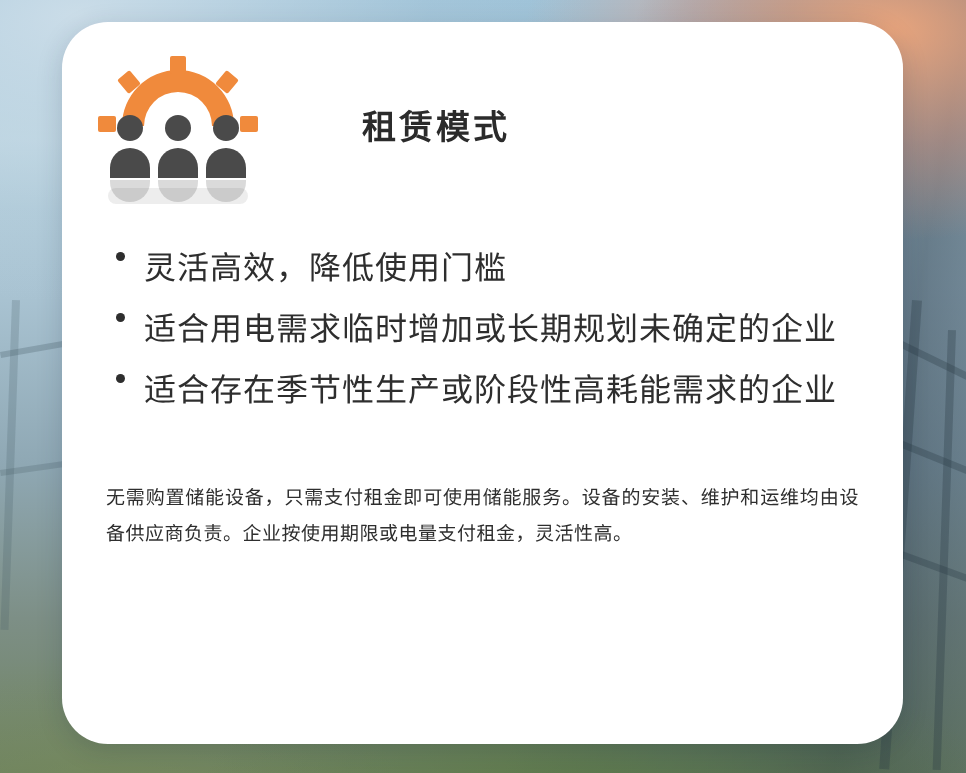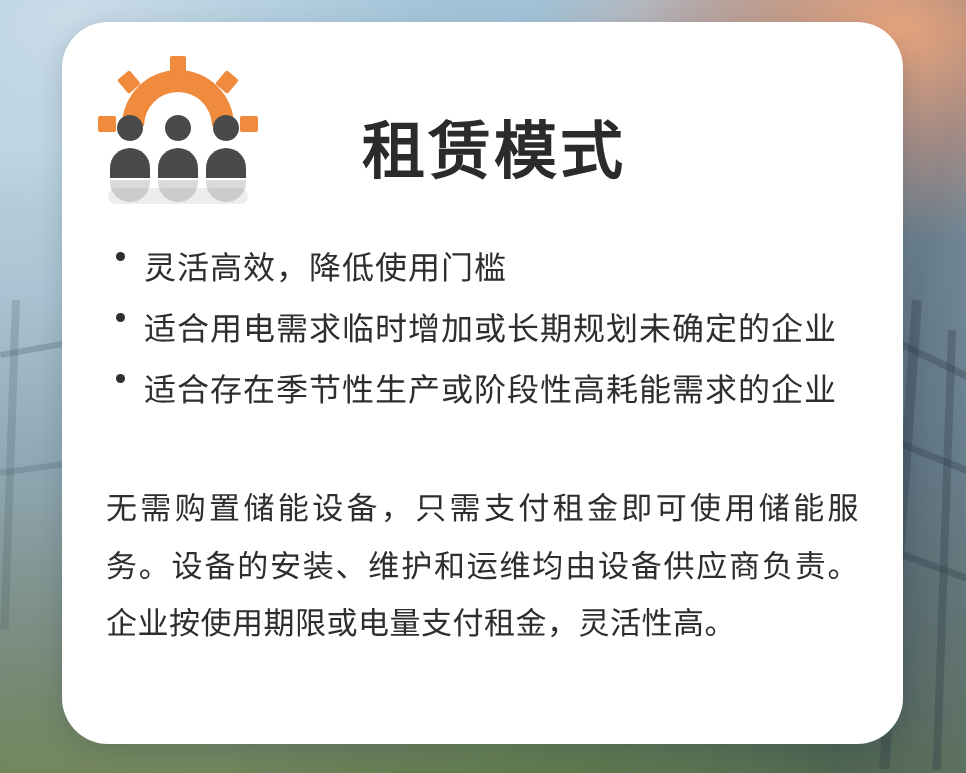--- a/index.html
+++ b/index.html
@@ -69,21 +69,21 @@
     position: absolute;
     left: 36px;
     top: 34px;
     width: 160px;
     height: 160px;
   }
   .title {
     position: absolute;
     left: 300px;
     top: 78px;
-    font-size: 63px;
+    font-size: 34px;
     font-weight: bold;
     color: #2b2b2b;
     letter-spacing: 3px;
     white-space: nowrap;
   }
 
   
   .bullets {
     margin: 18px 0 0 0;
     padding: 0;
@@ -104,21 +104,21 @@
     top: 2px;
     width: 9px;
     height: 9px;
     border-radius: 50%;
     background: #2e2e2e;
   }
 
   
   .para {
     margin: 72px 44px 0 44px;
-    font-size: 31px;
+    font-size: 19px;
     line-height: 1.85;
     color: #2e2e2e;
     letter-spacing: 0.5px;
     text-align: justify;
   }
 </style>
 </head>
 <body>
 
 <div id="bg">

